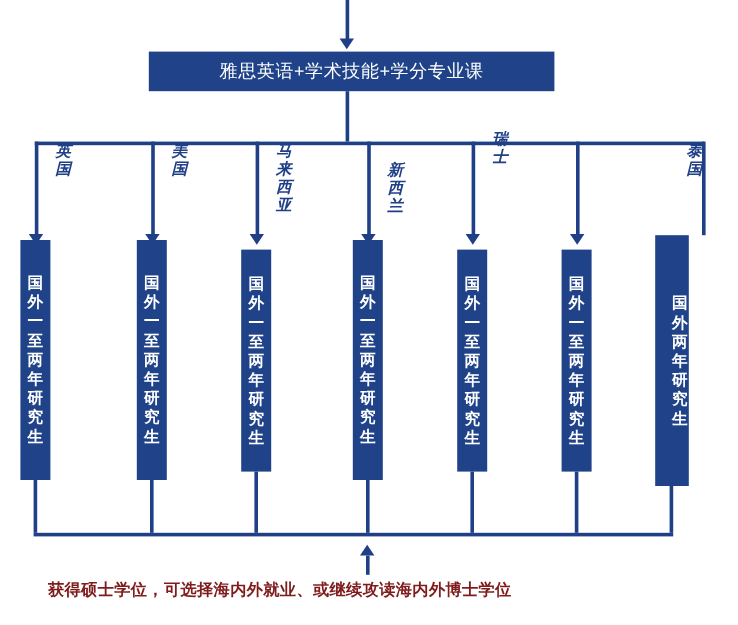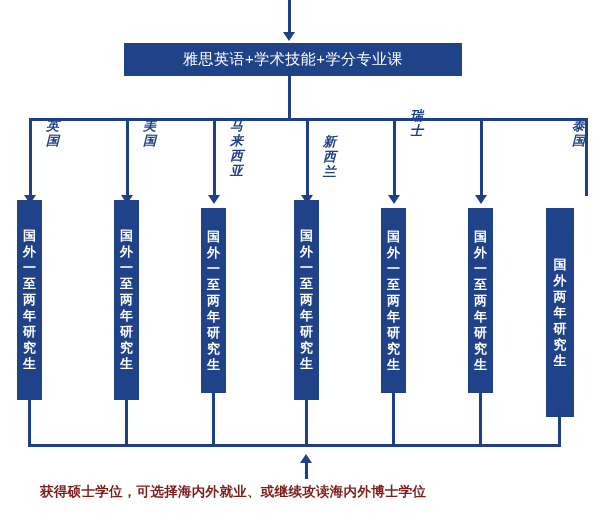--- a/index.html
+++ b/index.html
@@ -152,21 +152,21 @@
   </div>
   <div class="prog-box" style="left:294px; top:200px; width:25px; height:200px;">
     <span>国外一至两年研究生</span>
   </div>
   <div class="prog-box" style="left:381px; top:208px; width:25px; height:185px;">
     <span>国外一至两年研究生</span>
   </div>
   <div class="prog-box" style="left:468px; top:208px; width:25px; height:185px;">
     <span>国外一至两年研究生</span>
   </div>
-  <div class="prog-box" style="left:546px; top:208px; width:28px; height:209px;">
+  <div class="prog-box" style="left:546px; top:196px; width:28px; height:209px;justify-content:flex-end;">
     <span>国外两年研究生</span>
   </div>
 
   <div class="line vline" style="left:28px; top:400px; height:44px;"></div>
   <div class="line vline" style="left:125px; top:400px; height:44px;"></div>
   <div class="line vline" style="left:212px; top:393px; height:51px;"></div>
   <div class="line vline" style="left:305px; top:400px; height:44px;"></div>
   <div class="line vline" style="left:392px; top:393px; height:51px;"></div>
   <div class="line vline" style="left:479px; top:393px; height:51px;"></div>
   <div class="line vline" style="left:558px; top:405px; height:39px;"></div>

